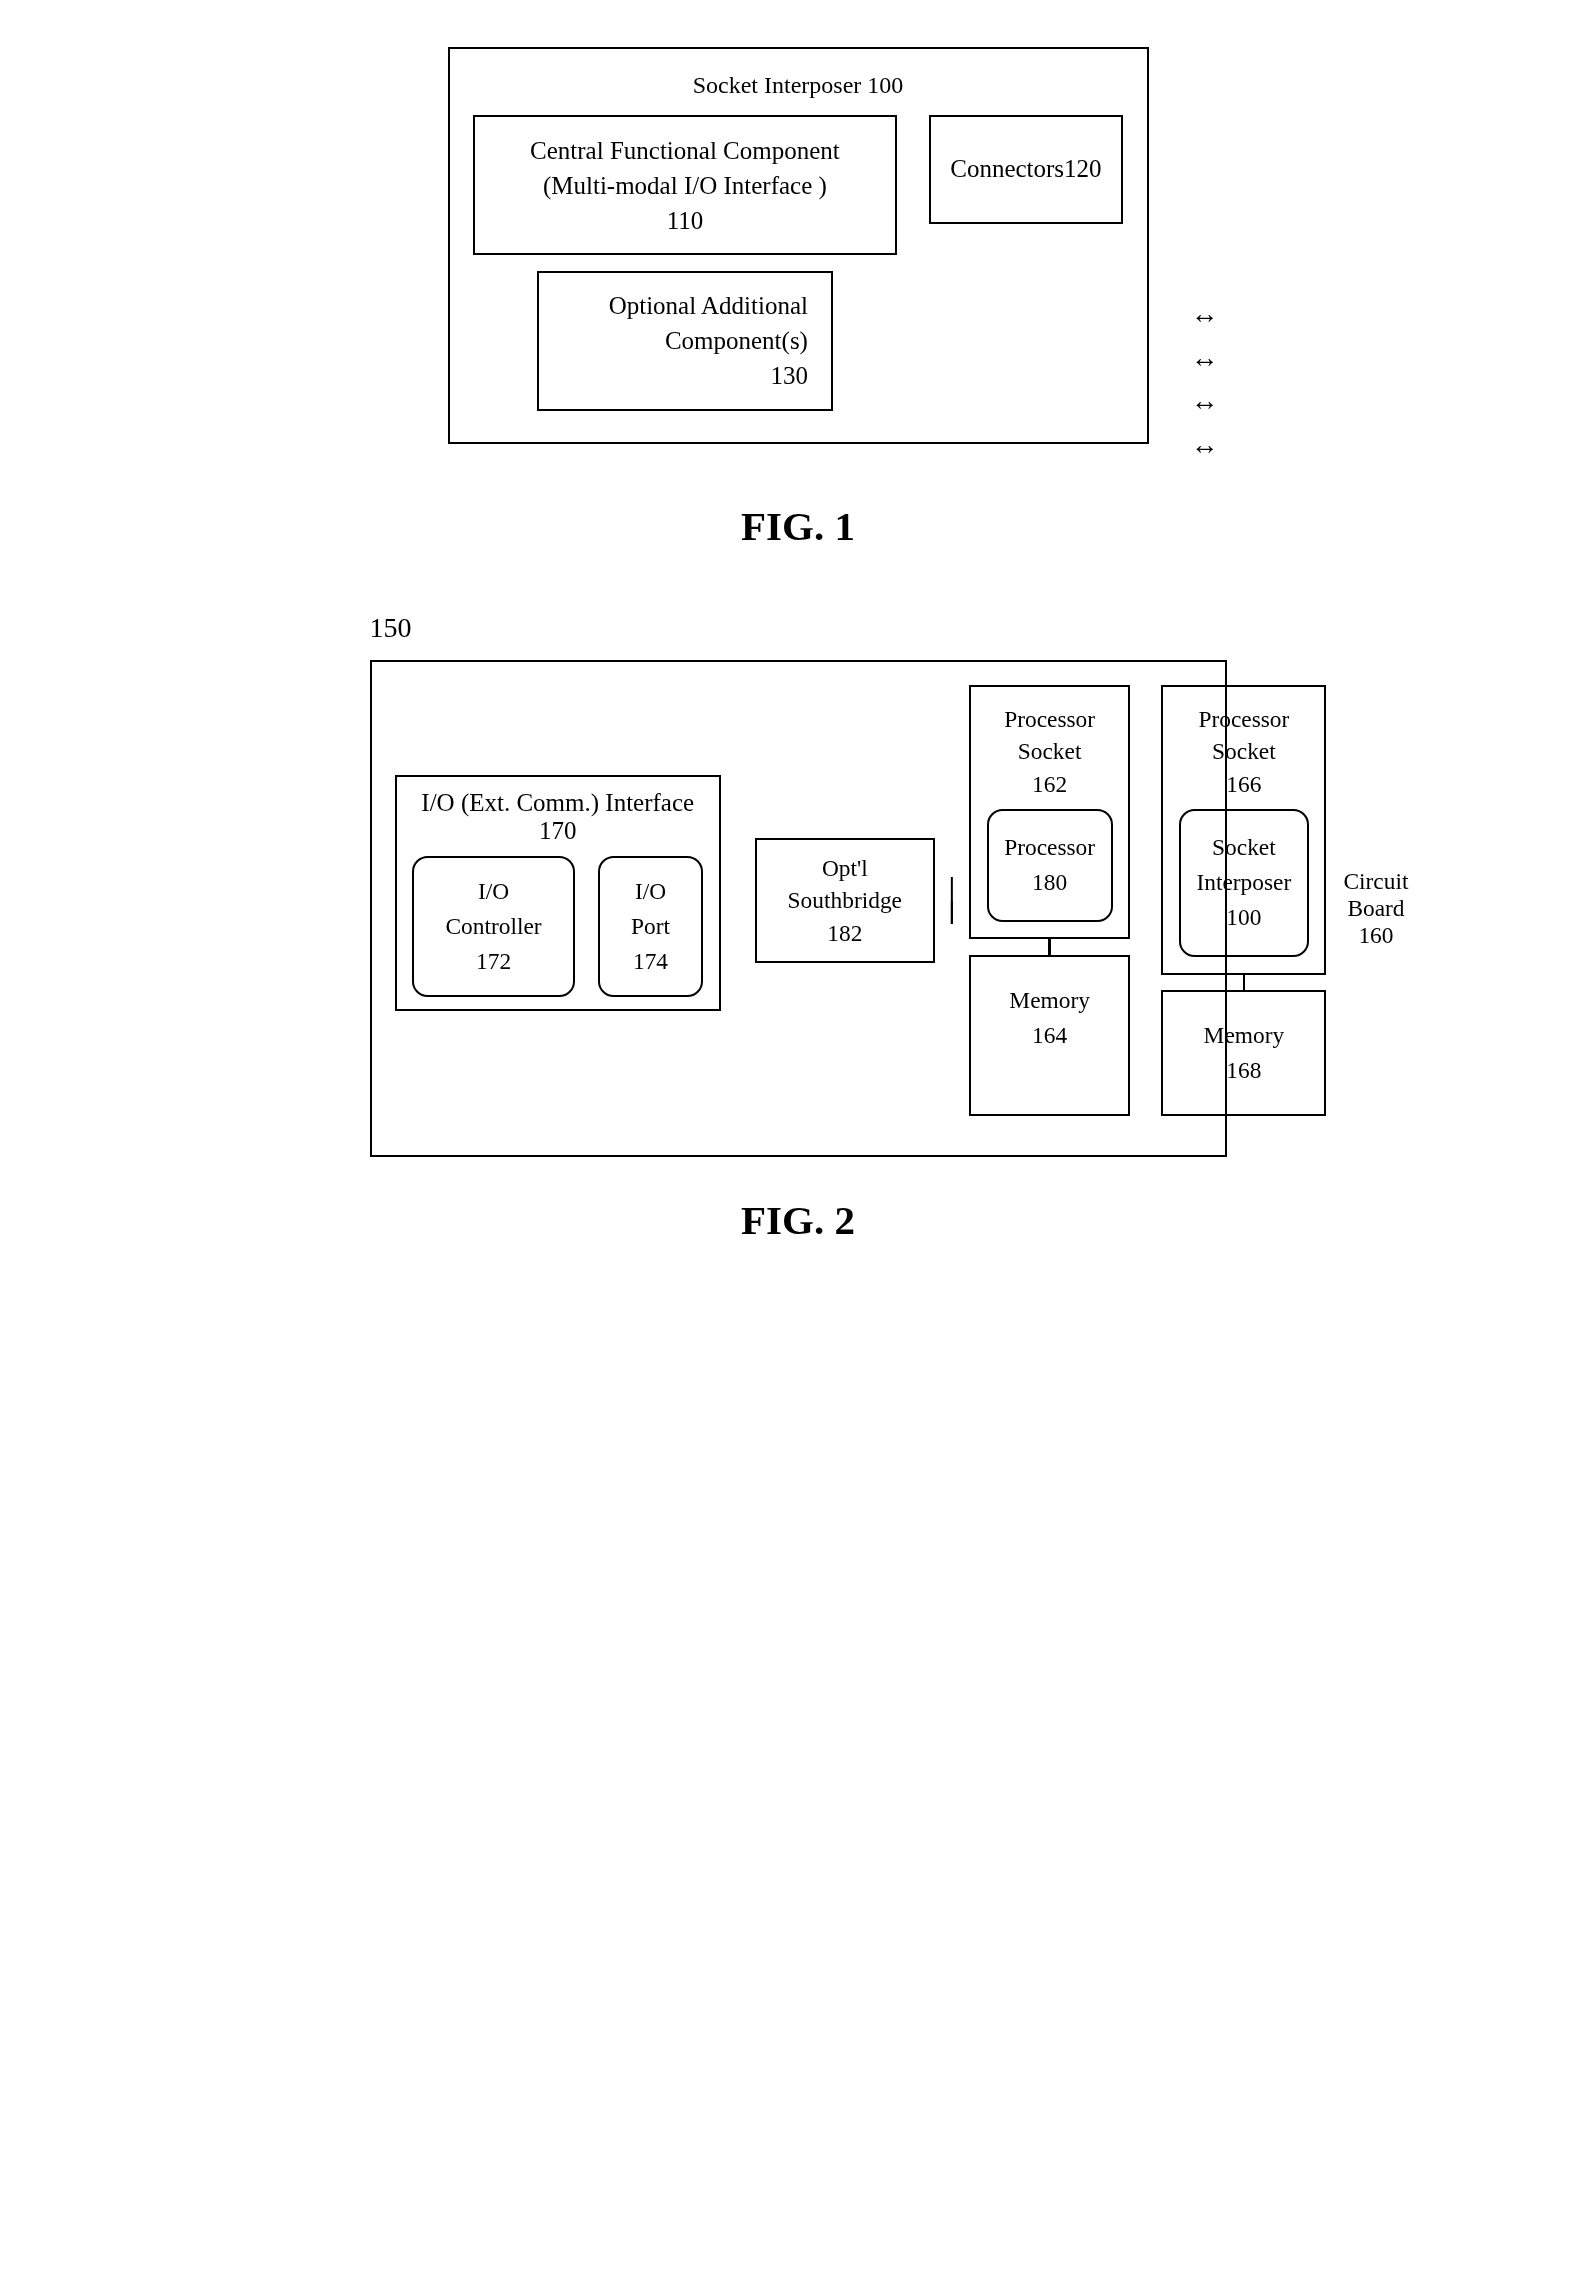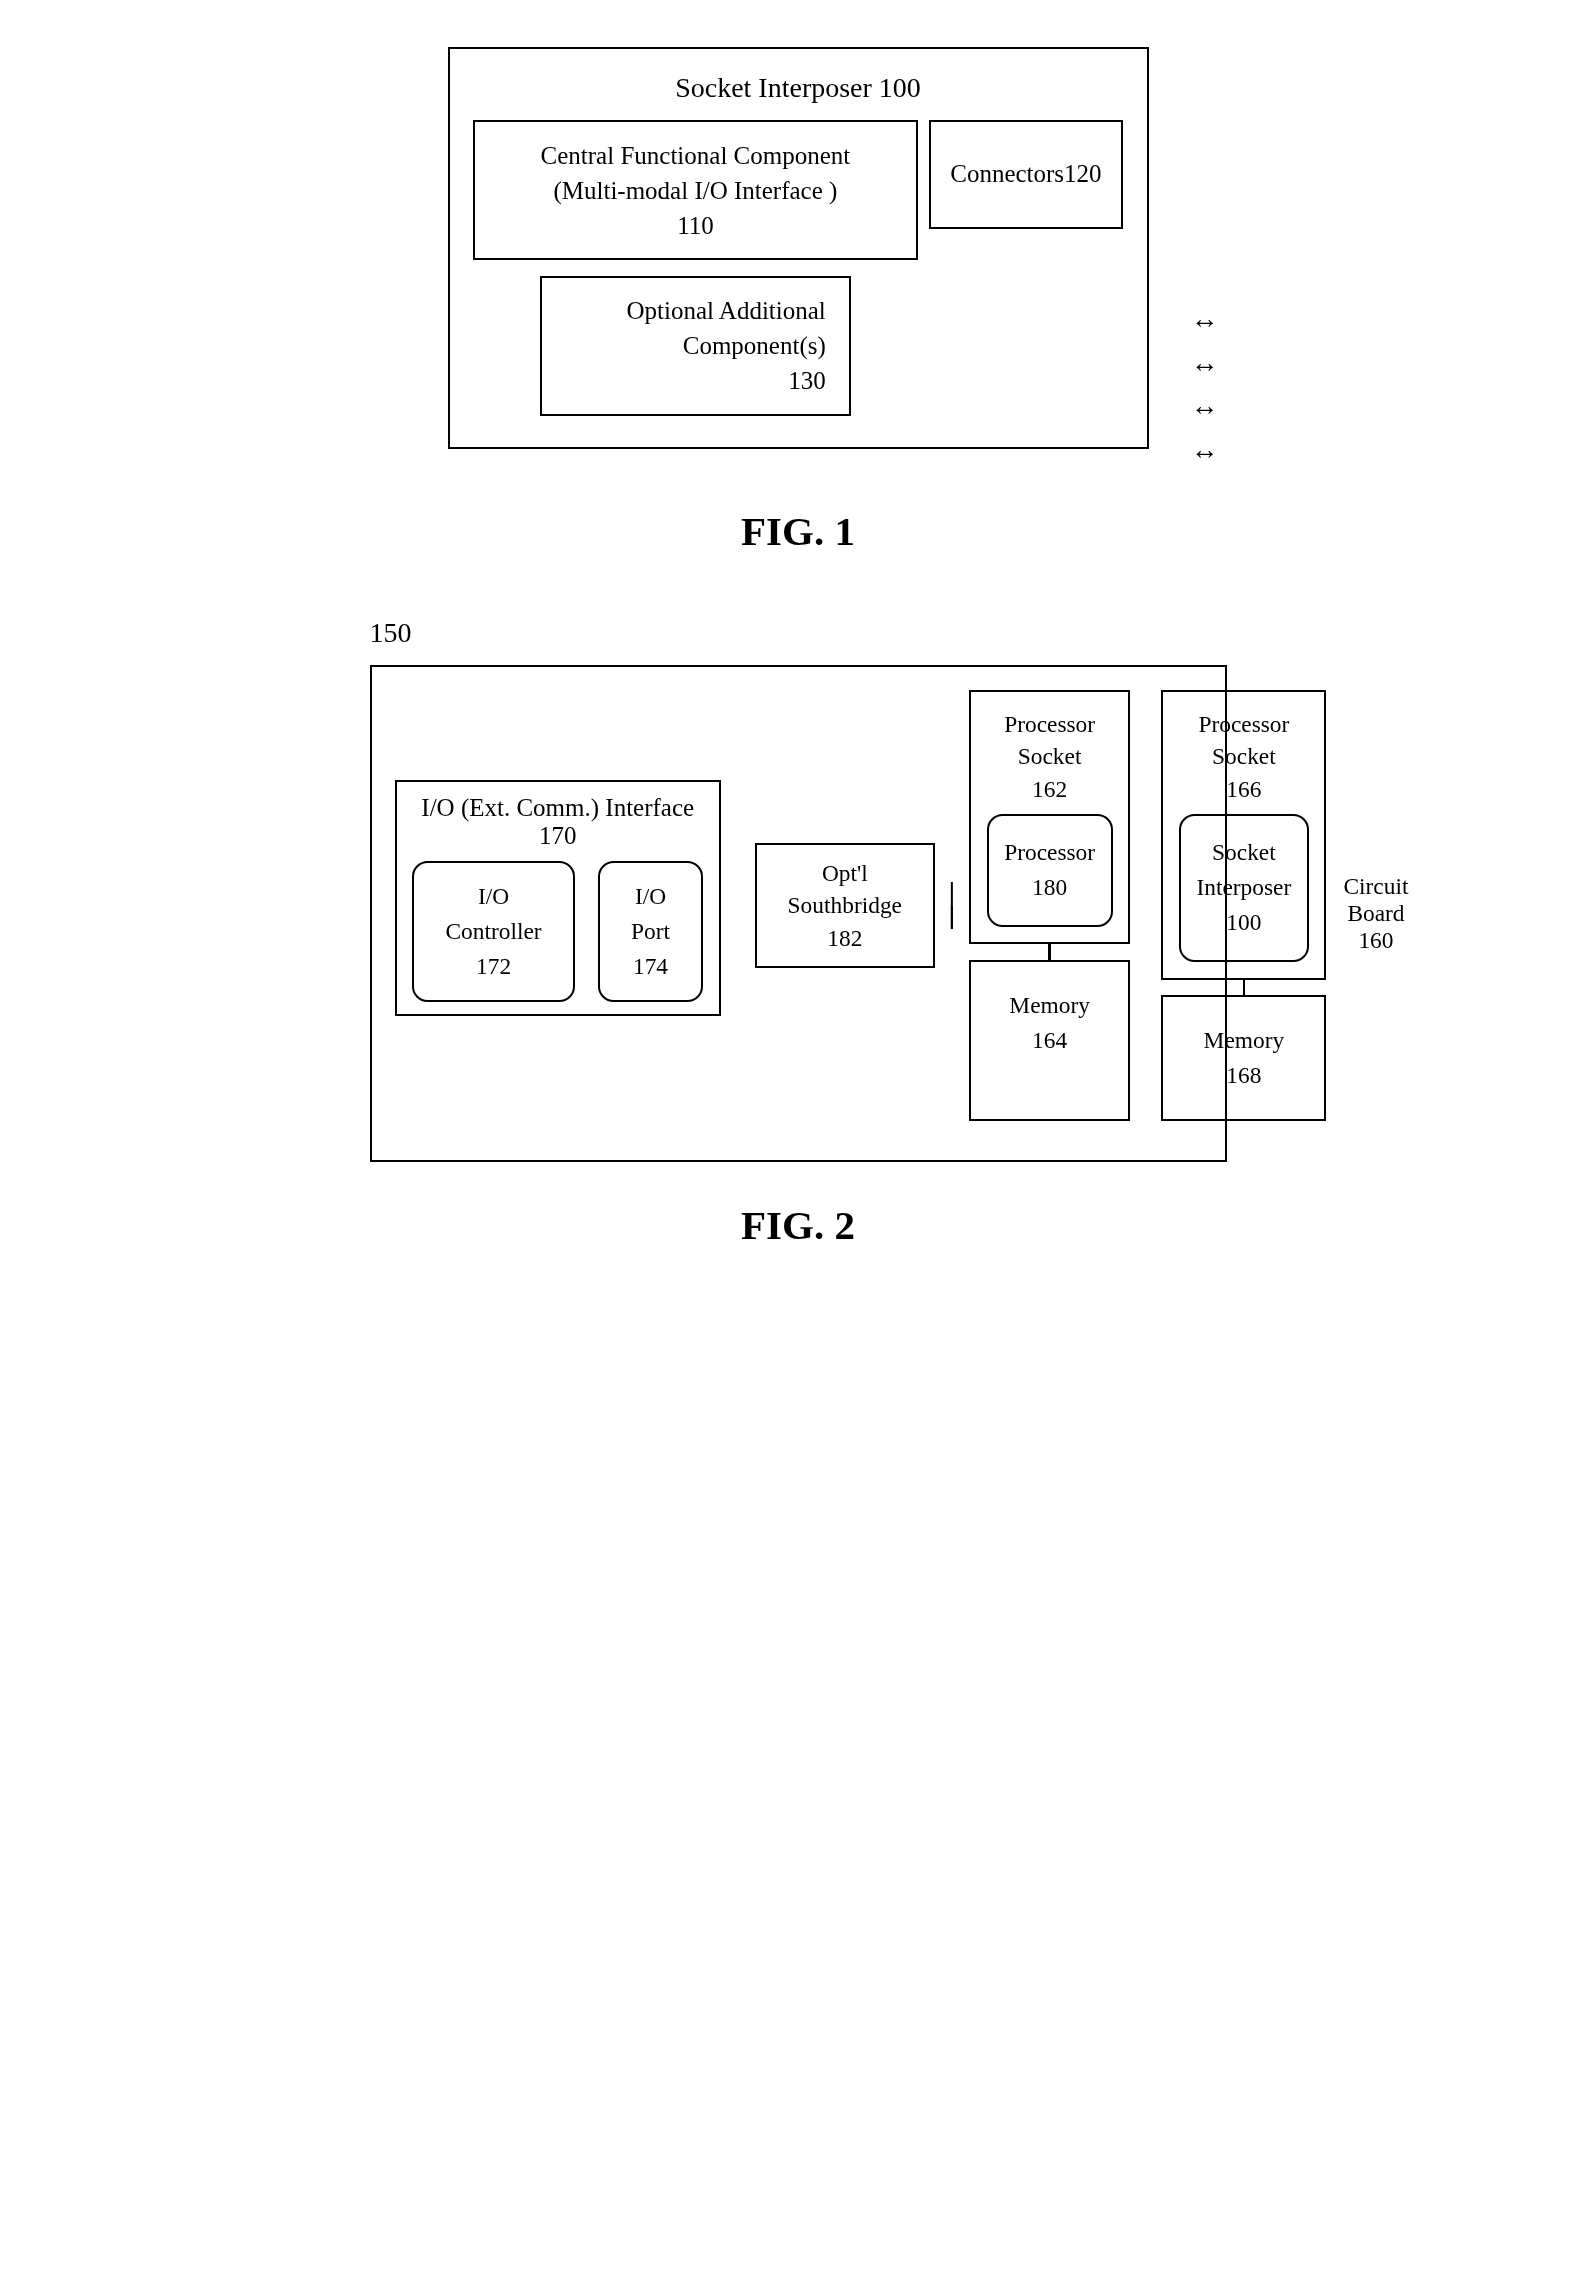--- a/index.html
+++ b/index.html
@@ -25,21 +25,21 @@
 
     .fig1-outer {
       border: 2.3px solid #000;
       width: 701px;
       padding: 23.4px 23.4px 31px 23.4px;
       position: relative;
     }
 
     .fig1-title {
       text-align: center;
-      font-size: 28px;
+      font-size: 24px;
       margin-bottom: 15.6px;
     }
 
     .fig1-cfc-box {
       border: 2.3px solid #000;
       padding: 15.6px 23.4px;
       text-align: center;
       font-size: 25px;
       line-height: 1.4;
     }
@@ -224,21 +224,21 @@
         </div>
 
         <div style="display:flex; justify-content:center;">
           <div class="fig1-oac-box">
             <span>Optional Additional Component(s)</span><br>
             <span>130</span>
           </div>
         </div>
       </div>
 
-      <div style="display:flex; flex-direction:column; justify-content:flex-start; padding-left:3px; padding-top:0;">
+      <div style="display:flex; flex-direction:column; justify-content:flex-start; padding-left:24px; padding-top:0;">
         <div class="connectors-box" style="min-width:125px;">
           <span>Connectors</span>
             <br>
           <span>120</span>
         </div>
       </div>
     </div>
   </div>
 
   <div style="position:relative; width:701px; margin-top:-144px; margin-left:0;">

